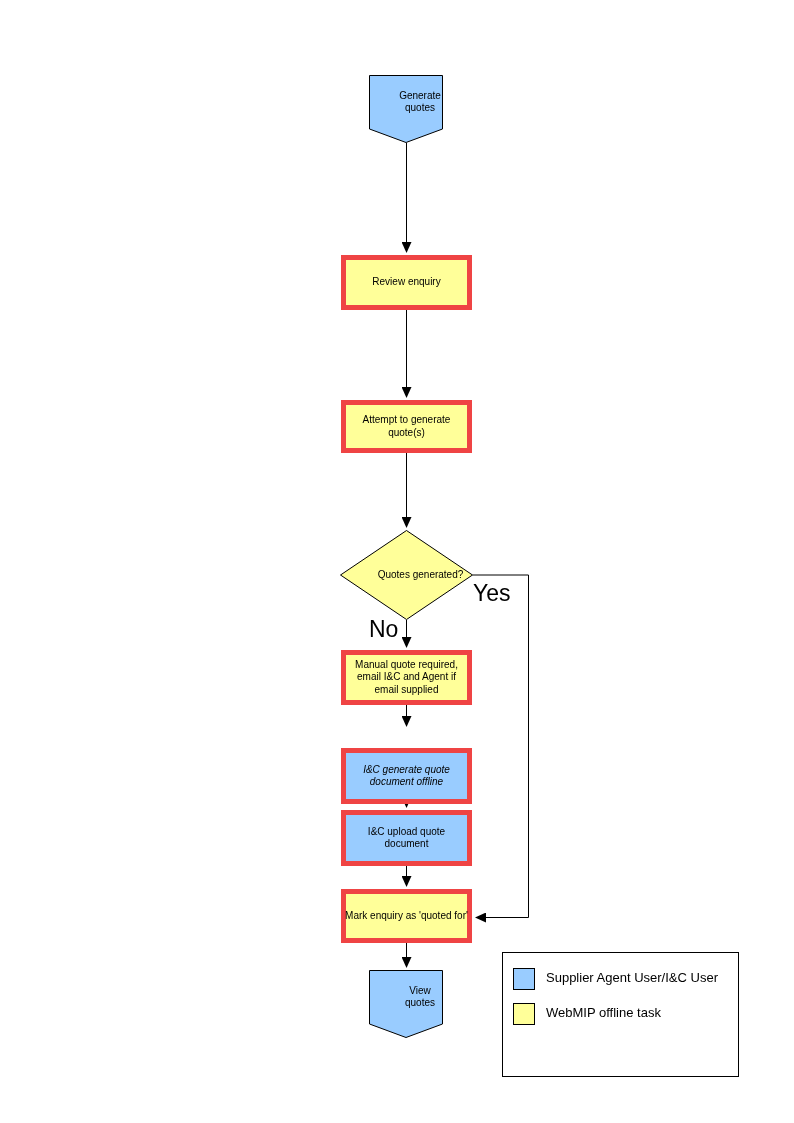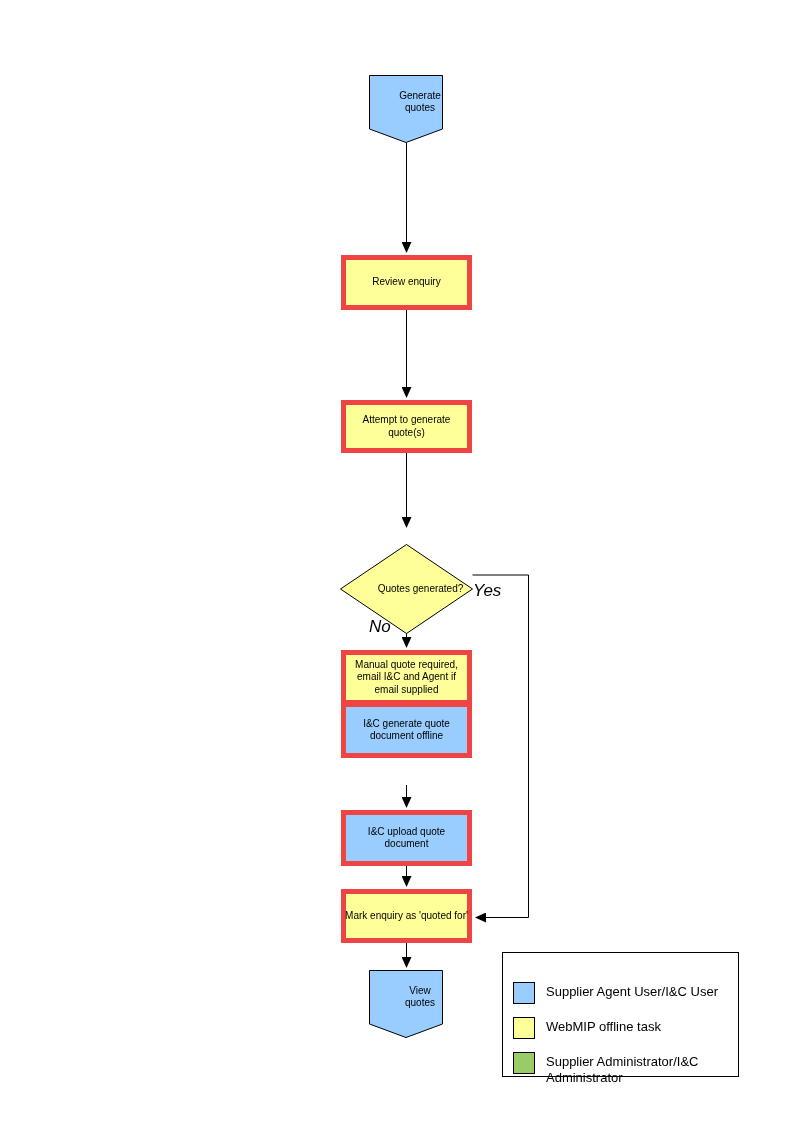--- a/index.html
+++ b/index.html
@@ -14,26 +14,26 @@
   }
   .rect{border:5px solid #ef4444;box-sizing:border-box;padding:2px;}
   .fill-blue{background:#99CCFF;}
   .fill-yellow{background:#FFFF99;}
   .shape-node svg{position:absolute;left:0;top:0;}
   .shape-node .label{position:relative;z-index:1;padding-left:28px;}
   .terminator{box-sizing:border-box;padding-bottom:14px;}
   .diamond .label{width:86px;}
   .nowrap{white-space:nowrap;}
   .branch-label{
-    position:absolute;font-size:17px;line-height:1;letter-spacing:0px;font-style:italic;
+    position:absolute;font-size:23px;line-height:1;letter-spacing:0px;
   }
   .legend{
     position:absolute;left:502px;top:952px;width:237px;height:125px;
     border:1px solid #000;box-sizing:border-box;
-    display:flex;flex-direction:column;gap:13px;padding:29px 6px 0 10px;
+    display:flex;flex-direction:column;gap:13px;padding:15px 6px 0 10px;
   }
   .legend-row{display:flex;align-items:flex-start;}
   .legend-swatch{
     width:20px;height:20px;border:1px solid #000;flex:0 0 auto;
   }
   .legend-label{margin-left:11px;font-size:13px;line-height:1.22;padding-top:2px;}
 </style>
 </head>
 <body>
 
@@ -66,35 +66,35 @@
   </div>
 
   <div class="node rect fill-yellow" style="left:341px;top:255px;width:131px;height:55px;">
     <span class="label">Review enquiry</span>
   </div>
 
   <div class="node rect fill-yellow" style="left:341px;top:400px;width:131px;height:53px;">
     <span class="label">Attempt to generate quote(s)</span>
   </div>
 
-  <div class="node shape-node diamond" style="left:340px;top:544px;width:133px;height:90px;">
+  <div class="node shape-node diamond" style="left:340px;top:530px;width:133px;height:90px;">
     <svg width="133" height="90">
       <polygon points="66.5,0.5 132.5,45 66.5,89.5 0.5,45" fill="#FFFF99" stroke="#000" stroke-width="1"></polygon>
     </svg>
     <span class="label">Quotes generated?</span>
   </div>
 
   <span class="branch-label" style="left:473px;top:582px;">Yes</span>
   <span class="branch-label" style="left:369px;top:618px;">No</span>
 
   <div class="node rect fill-yellow" style="left:341px;top:650px;width:131px;height:55px;">
     <span class="label">Manual quote required, email I&amp;C and Agent if email supplied</span>
   </div>
 
-  <div class="node rect fill-blue" style="left:341px;top:702px;width:131px;height:56px;">
+  <div class="node rect fill-blue" style="left:341px;top:748px;width:131px;height:56px;font-style:italic;">
     <span class="label">I&amp;C generate quote document offline</span>
   </div>
 
   <div class="node rect fill-blue" style="left:341px;top:810px;width:131px;height:56px;">
     <span class="label">I&amp;C upload quote document</span>
   </div>
 
   <div class="node rect fill-yellow" style="left:341px;top:889px;width:131px;height:54px;padding:0;">
     <span class="label nowrap">Mark enquiry as 'quoted for'</span>
   </div>
@@ -108,19 +108,15 @@
 
   <div class="legend">
     <div class="legend-row">
       <span class="legend-swatch" style="background: rgb(153, 204, 255);"></span>
       <span class="legend-label">Supplier Agent User/I&amp;C User</span>
     </div>
     <div class="legend-row">
       <span class="legend-swatch" style="background: rgb(255, 255, 153);"></span>
       <span class="legend-label">WebMIP offline task</span>
     </div>
-    <div class="legend-row">
-      <span class="legend-swatch" style="background: rgb(153, 204, 102);"></span>
-      <span class="legend-label">Supplier Administrator/I&amp;C Administrator</span>
-    </div>
   </div>
 
 </div>
 
 </body></html>

